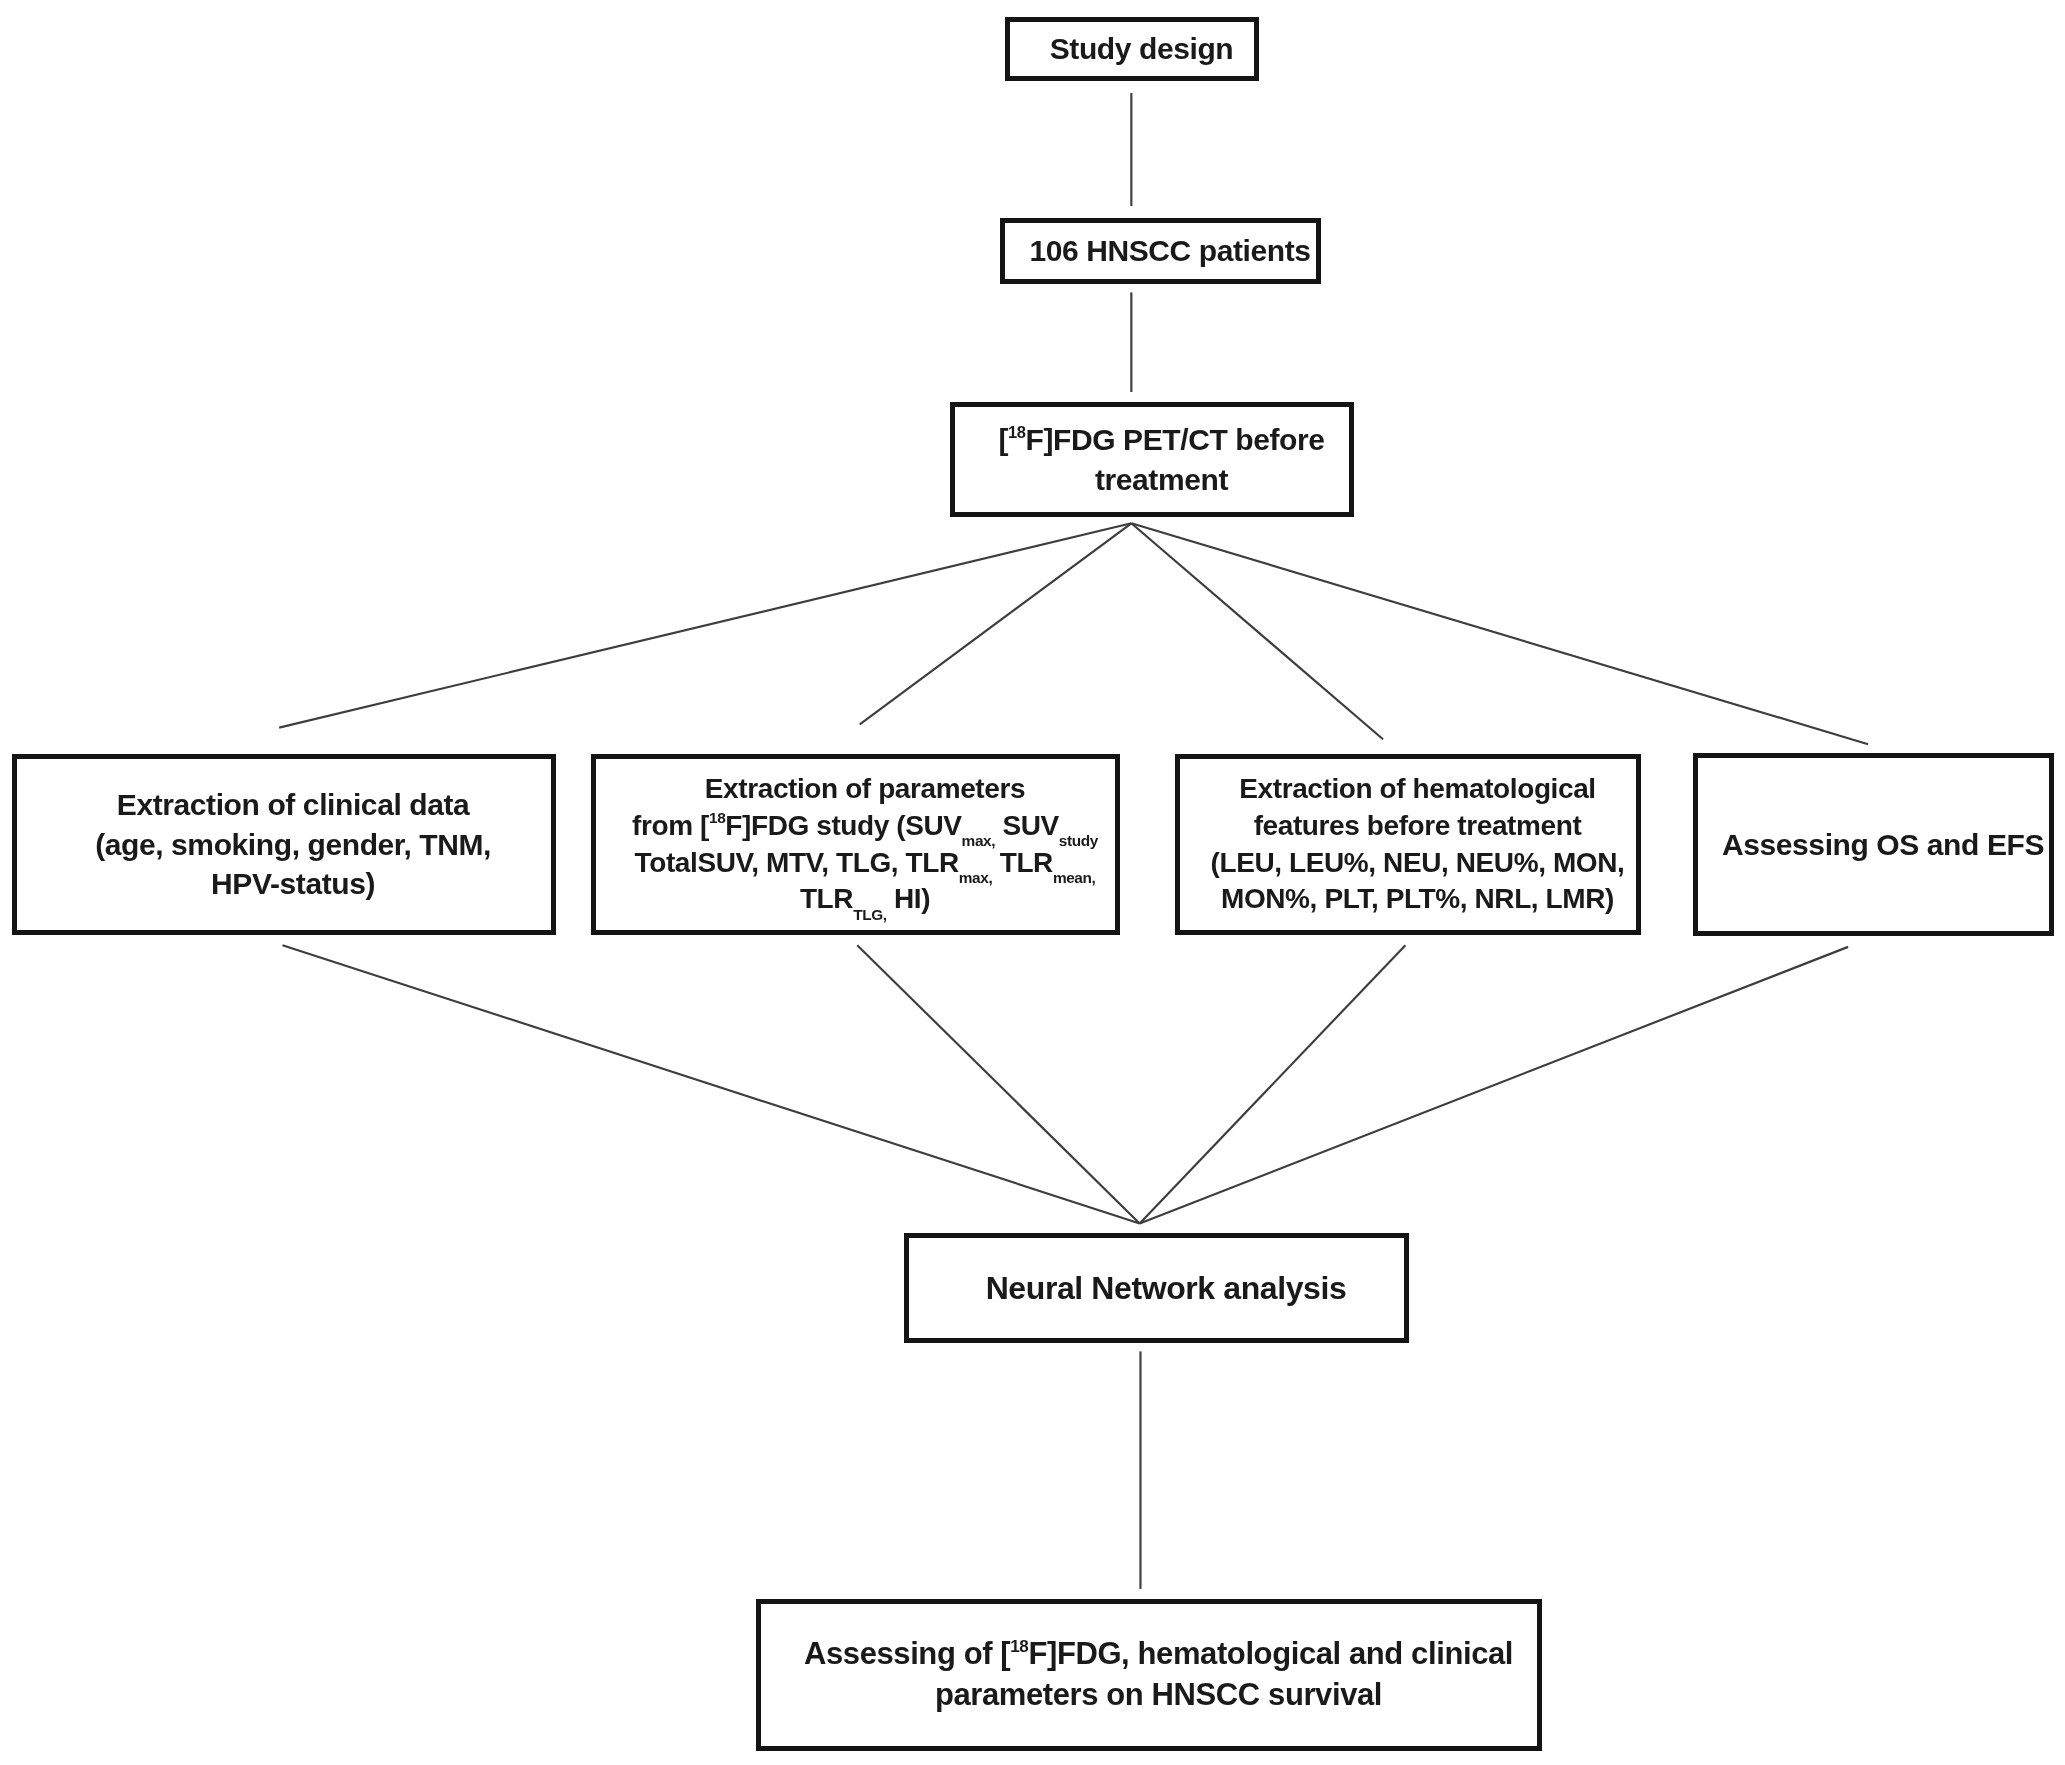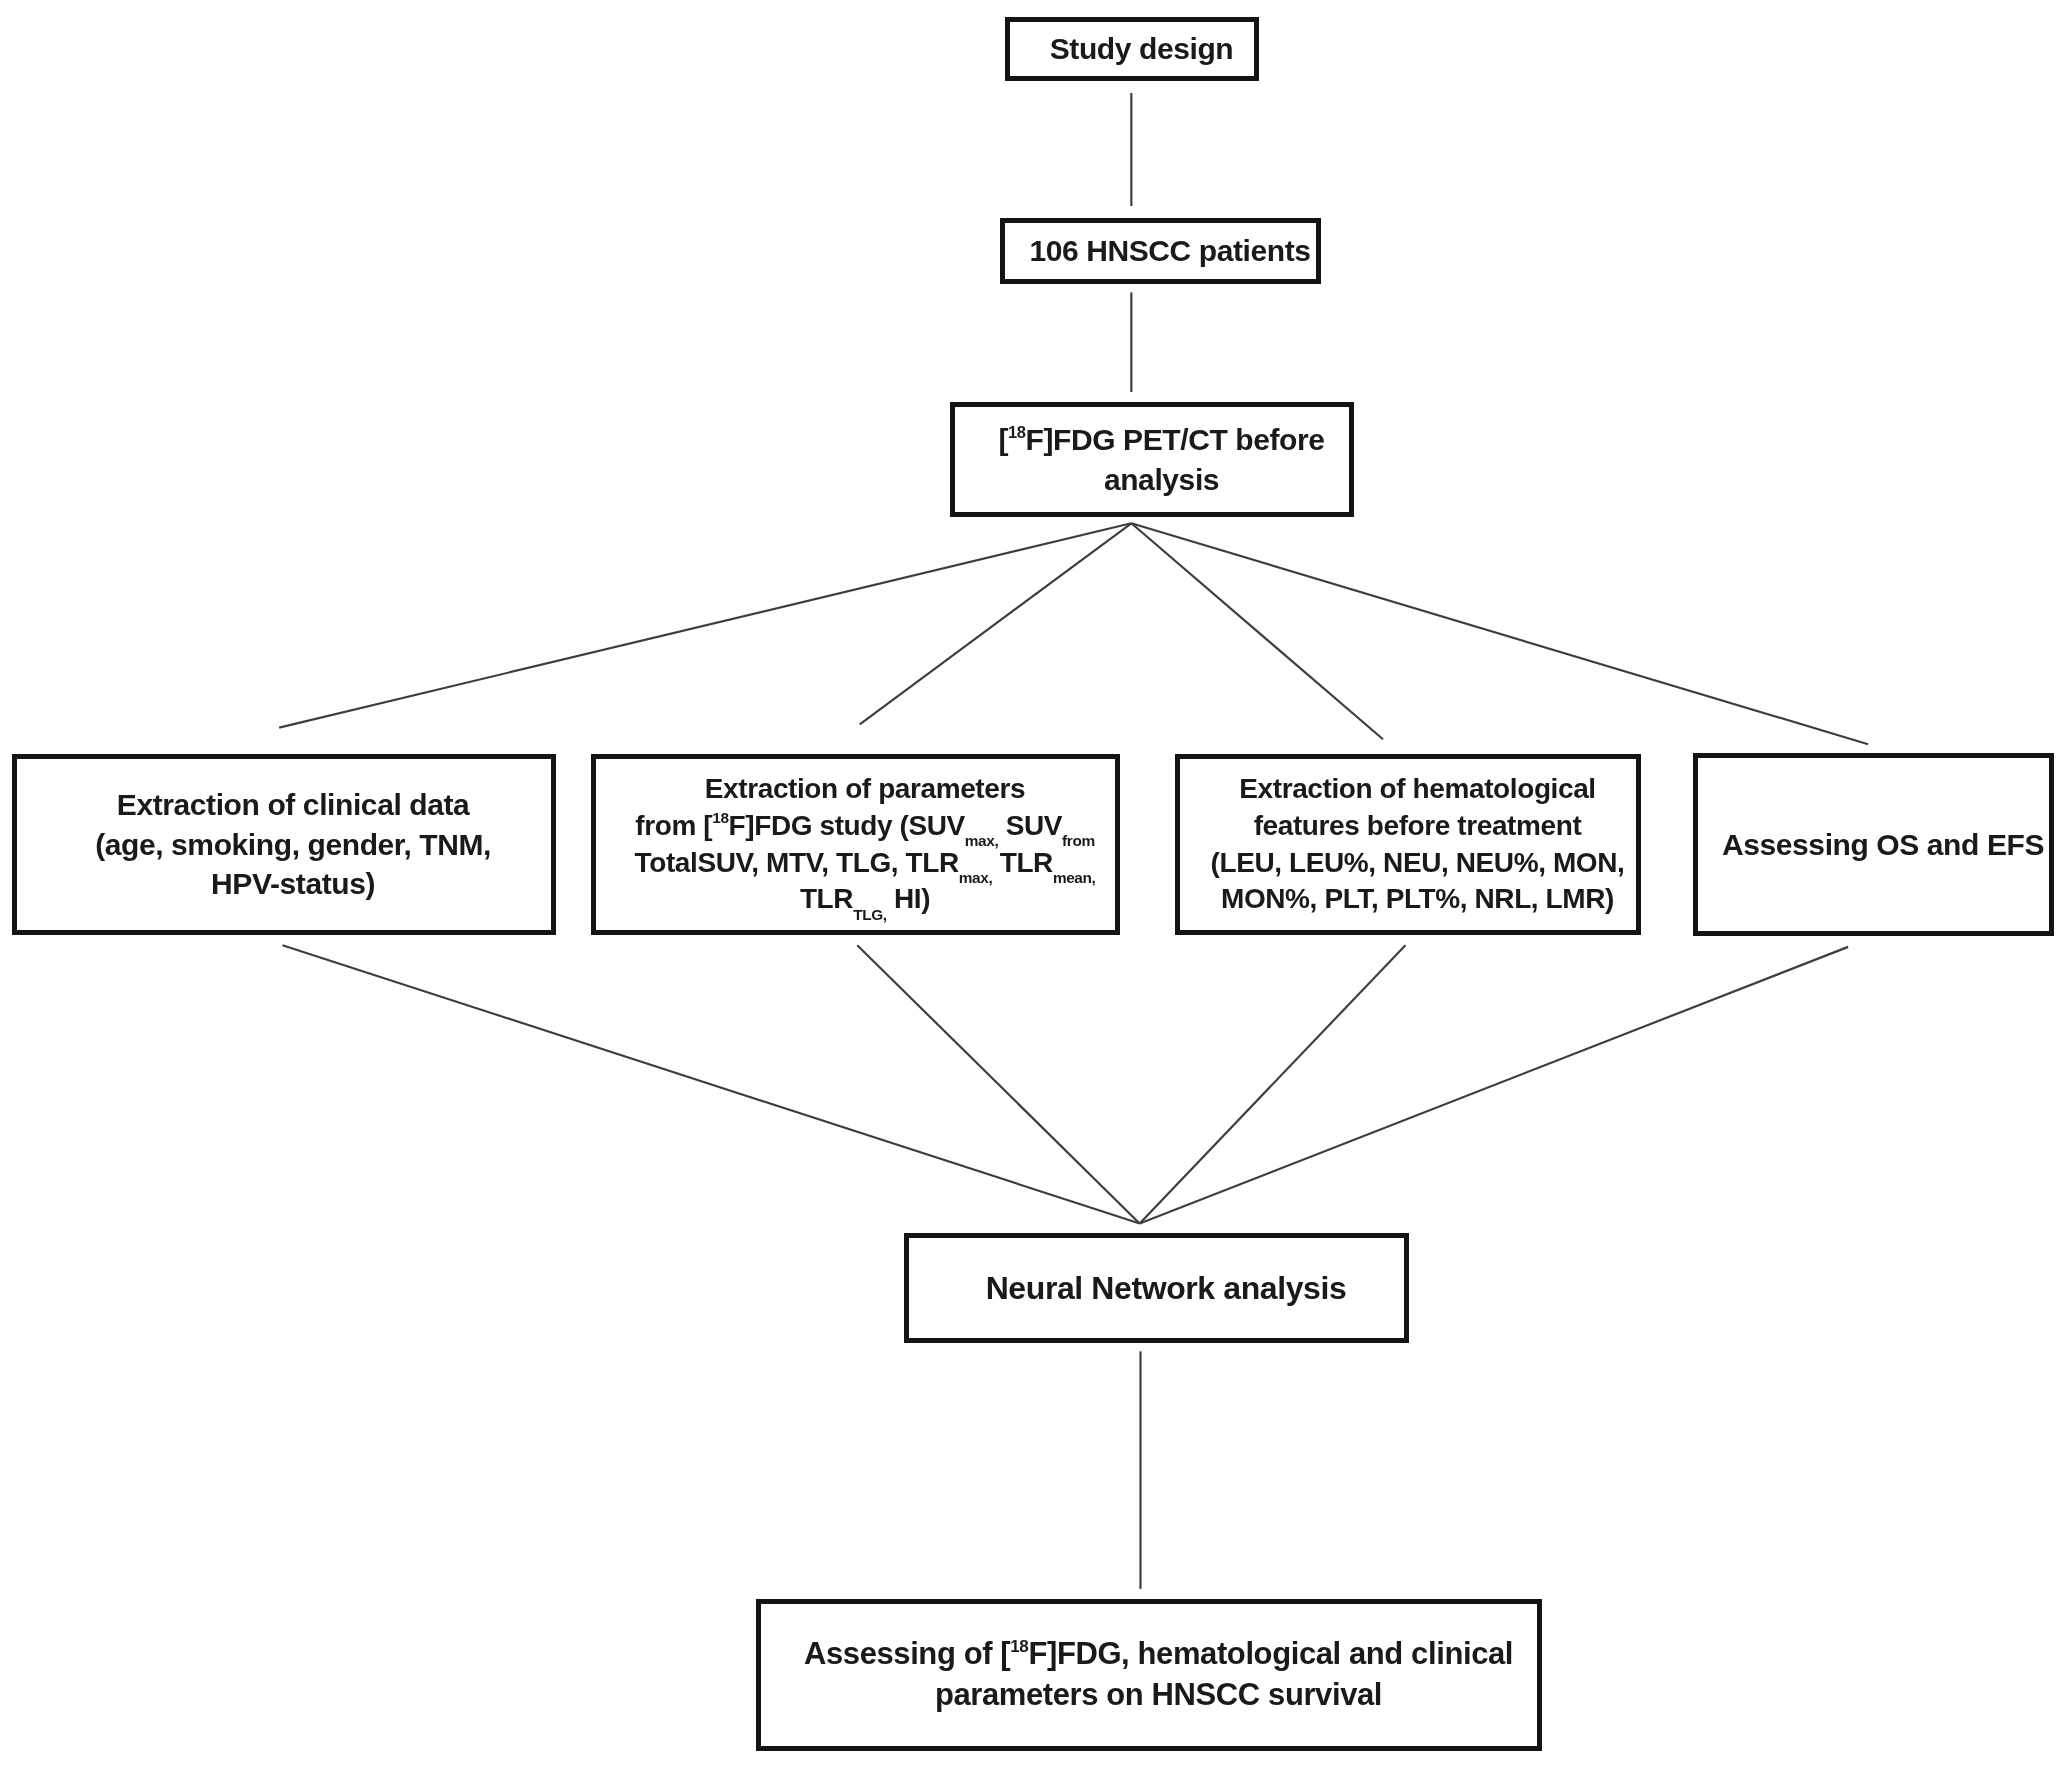--- a/index.html
+++ b/index.html
@@ -68,30 +68,30 @@
   </svg>
 
   <div class="node" id="n-study">
       <div class="tline"><span>Study design</span></div>
     </div>
   <div class="node" id="n-patients">
       <div class="tline"><span>106 HNSCC patients</span></div>
     </div>
   <div class="node" id="n-petct">
       <div class="tline"><span>[</span><sup>18</sup><span>F]FDG PET/CT before</span></div>
-      <div class="tline"><span>analysis</span></div>
+      <div class="tline"><span>treatment</span></div>
     </div>
   <div class="node" id="n-clinical">
       <div class="tline"><span>Extraction of clinical data</span></div>
       <div class="tline"><span>(age, smoking, gender, TNM,</span></div>
       <div class="tline"><span>HPV-status)</span></div>
     </div>
   <div class="node" id="n-parameters">
       <div class="tline"><span>Extraction of parameters</span></div>
-      <div class="tline"><span>from [</span><sup>18</sup><span>F]FDG study (SUV</span><sub>max,</sub><span> SUV</span><sub>from</sub></div>
+      <div class="tline"><span>from [</span><sup>18</sup><span>F]FDG study (SUV</span><sub>max,</sub><span> SUV</span><sub>study</sub></div>
       <div class="tline"><span>TotalSUV, MTV, TLG, TLR</span><sub>max,</sub><span> TLR</span><sub>mean,</sub></div>
       <div class="tline"><span>TLR</span><sub>TLG,</sub><span> HI)</span></div>
     </div>
   <div class="node" id="n-hematological">
       <div class="tline"><span>Extraction of hematological</span></div>
       <div class="tline"><span>features before treatment</span></div>
       <div class="tline"><span>(LEU, LEU%, NEU, NEU%, MON,</span></div>
       <div class="tline"><span>MON%, PLT, PLT%, NRL, LMR)</span></div>
     </div>
   <div class="node" id="n-assessing">

